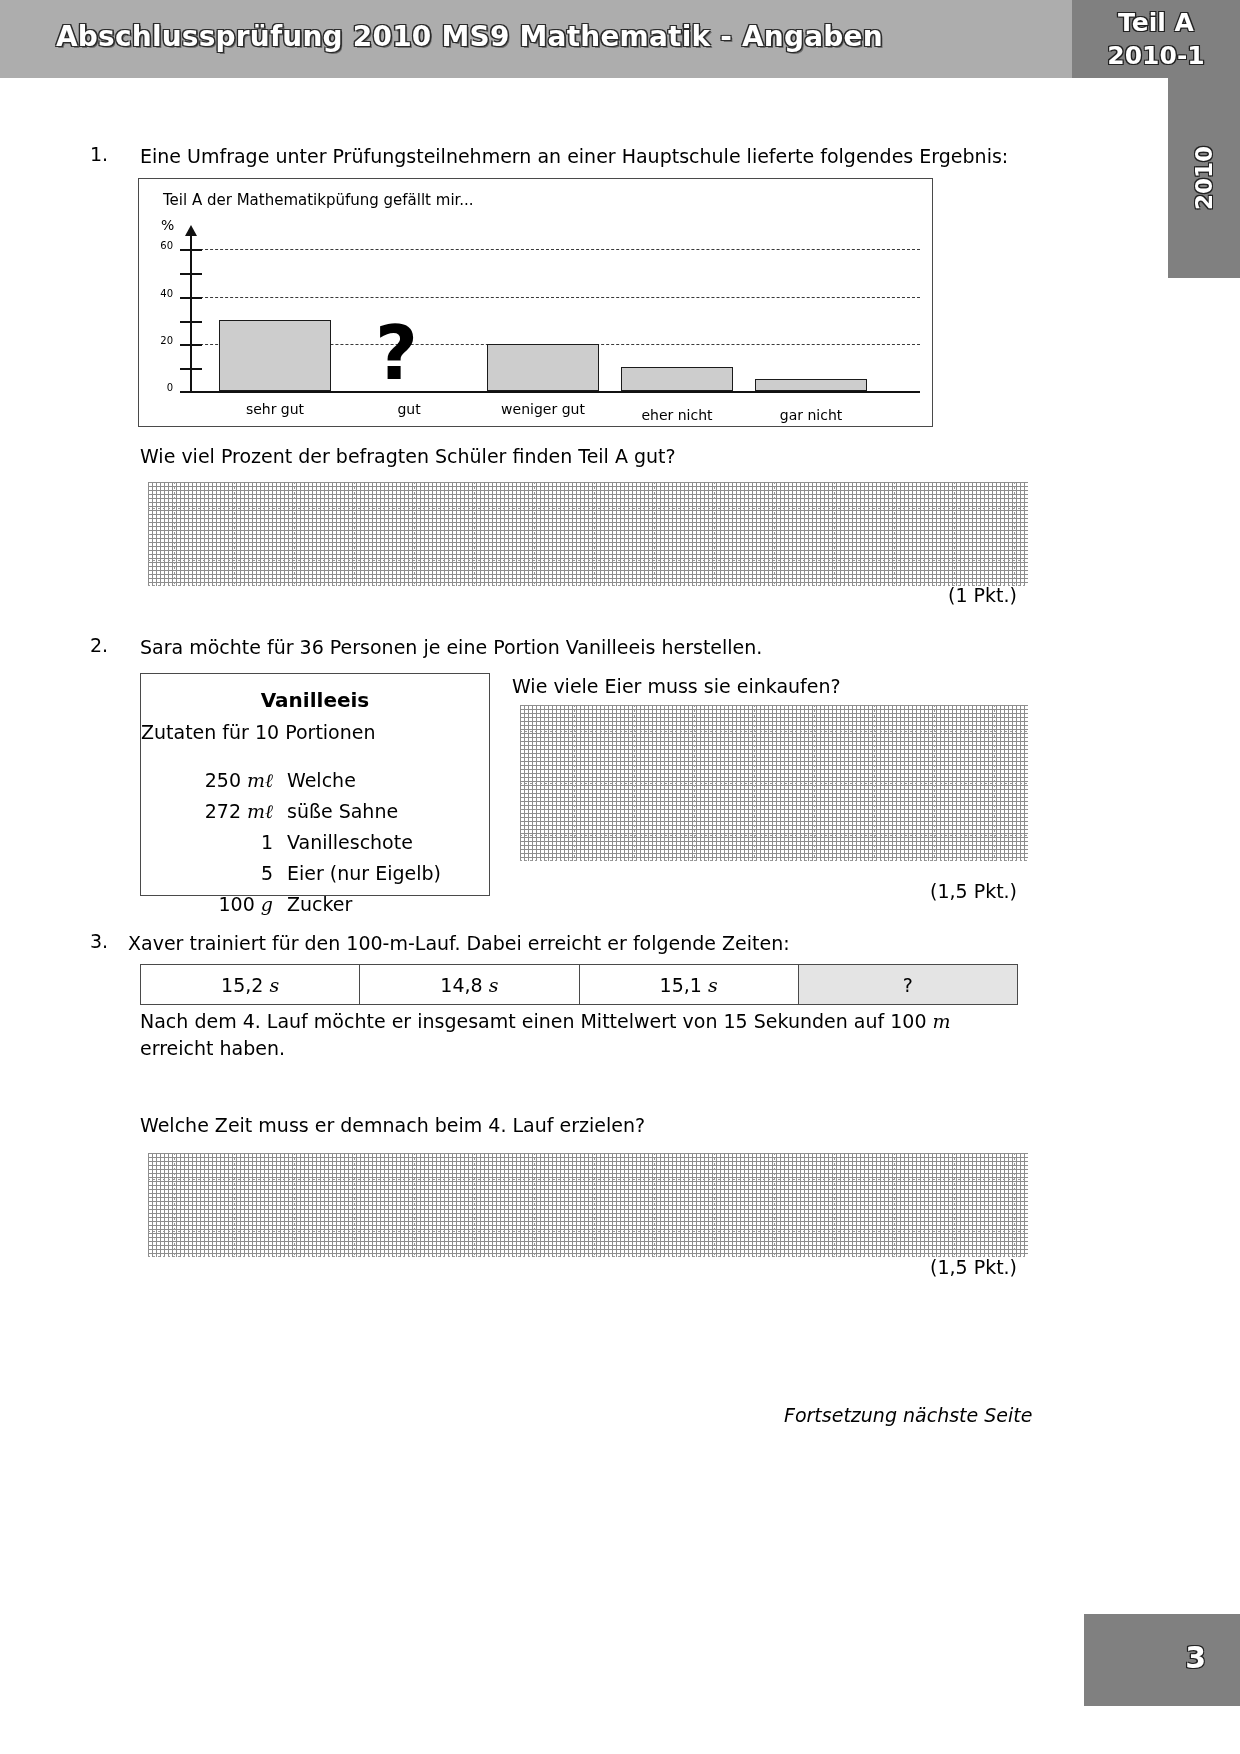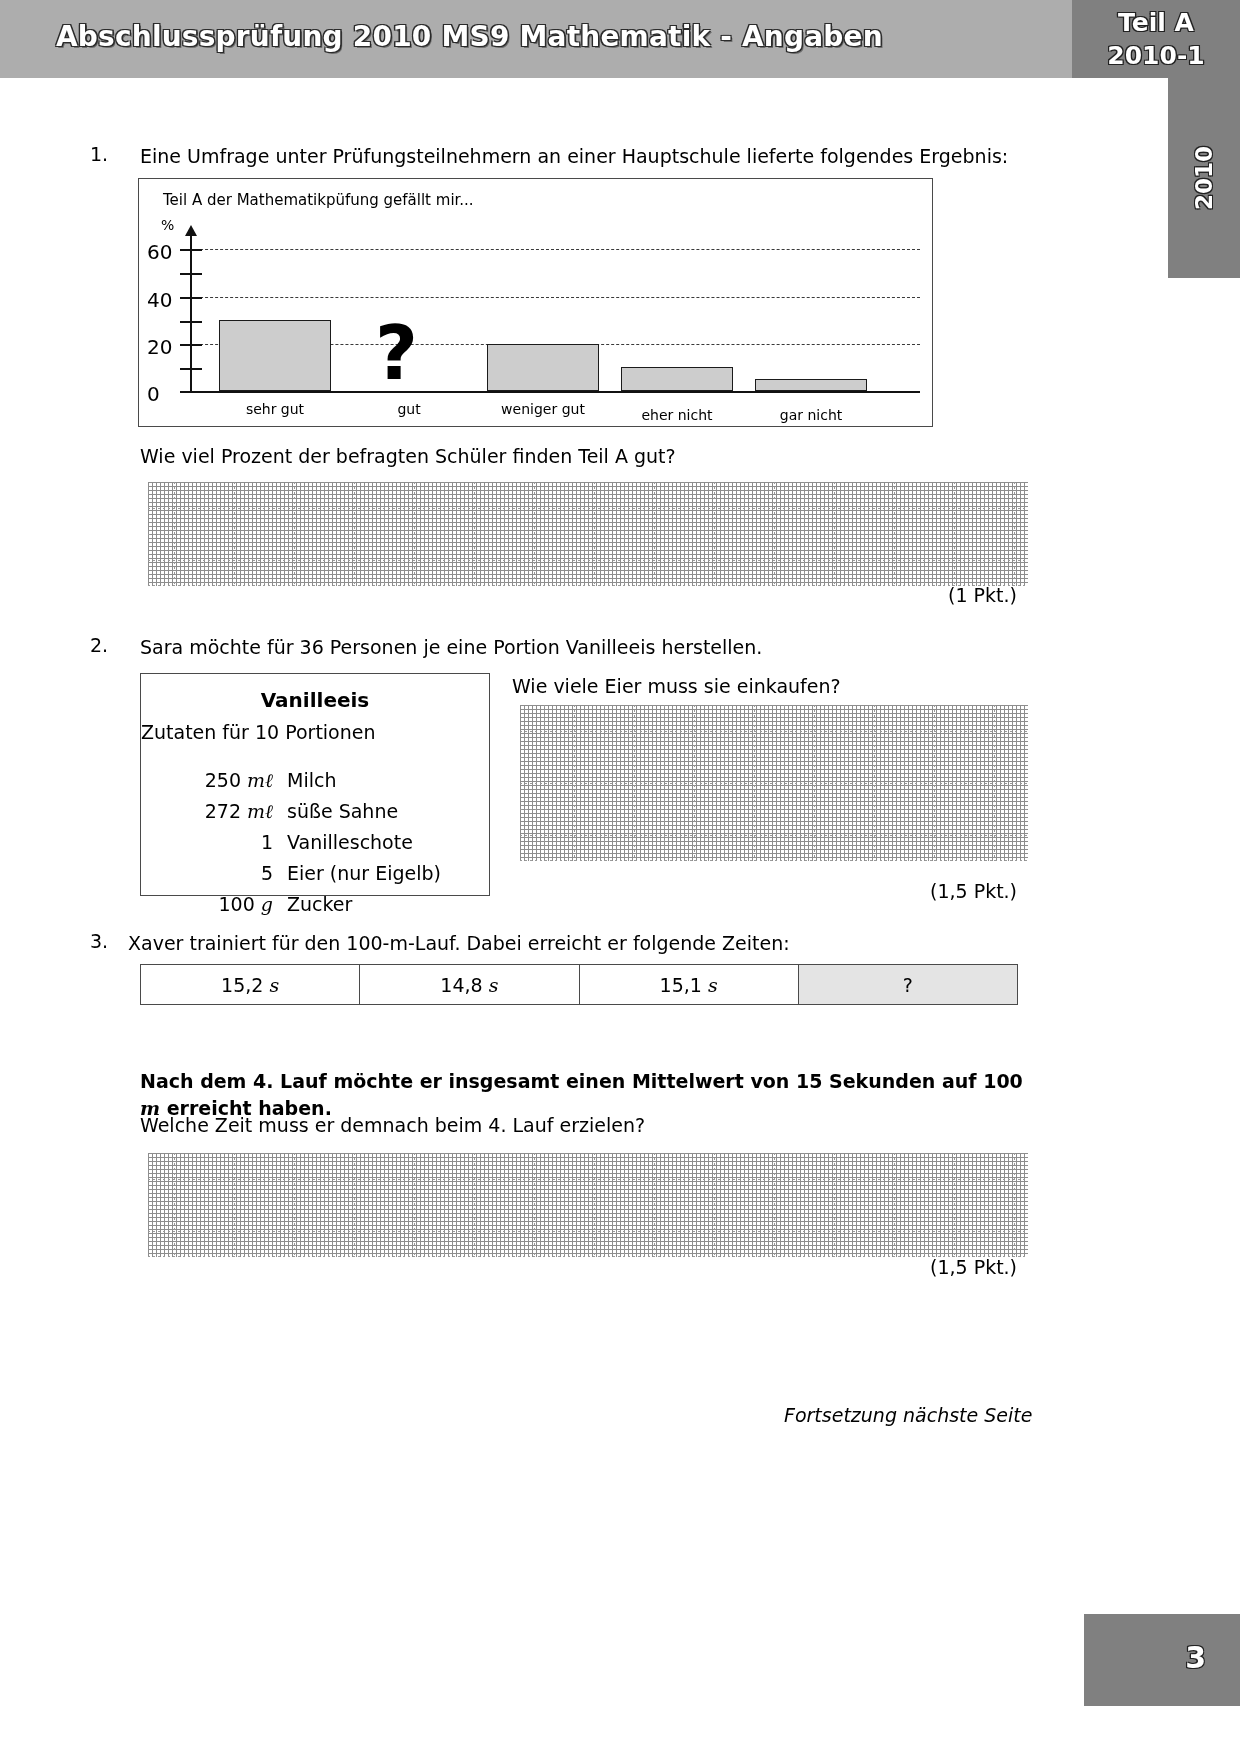--- a/index.html
+++ b/index.html
@@ -62,21 +62,21 @@
 
   
   .chartbox{
     position:absolute;
     border:1.5px solid #4a4a4a;
     background:#fff;
     box-sizing:border-box;
   }
   .chart-caption{position:absolute;font-size:15px;}
   .axis-unit{position:absolute;font-size:14px;}
-  .ytick-label{position:absolute;font-size:20px;text-align:left;width:26px;}
+  .ytick-label{position:absolute;font-size:10px;text-align:right;width:26px;}
   .xaxis-label{position:absolute;font-size:14px;text-align:center;}
   .bar{
     position:absolute;
     background:#cdcdcd;
     border:1.3px solid #1b1b1b;
     box-sizing:border-box;
   }
   .gridline{
     position:absolute;height:0;
     border-top:1.6px dashed #3a3a3a;
@@ -267,21 +267,21 @@
 
 <div class="num" style="left:90px;top:634px;">2.</div>
 <div class="qtext" style="left:140px;top:634px;width:880px;">Sara möchte für 36 Personen je eine Portion Vanilleeis herstellen.</div>
 
 <div class="recipe" style="left:140px;top:673px;width:350px;height:223px;">
   <div class="recipe-title">Vanilleeis</div>
   <div class="recipe-sub">Zutaten für 10 Portionen</div>
   <div class="recipe-rows">
     <div class="rrow">
       <span class="rqty"><span>250</span> <span class="runit">mℓ</span></span>
-      <span class="rname">Milch</span>
+      <span class="rname">Welche</span>
     </div>
     <div class="rrow">
       <span class="rqty"><span>272</span> <span class="runit">mℓ</span></span>
       <span class="rname">süße Sahne</span>
     </div>
     <div class="rrow">
       <span class="rqty"><span>1</span><span class="runit"></span></span>
       <span class="rname">Vanilleschote</span>
     </div>
     <div class="rrow">
@@ -330,21 +330,21 @@
   <tbody>
   <tr>
     <td><span>15,2</span> <span class="unit">s</span></td>
     <td><span>14,8</span> <span class="unit">s</span></td>
     <td><span>15,1</span> <span class="unit">s</span></td>
     <td class="shaded">?</td>
   </tr>
 </tbody>
   </table>
 
-<div class="qtext" style="left:140px;top:1068px;width:890px;font-weight:bold;">
+<div class="qtext" style="left:140px;top:1008px;width:890px;">
   <span>Nach dem 4. Lauf möchte er insgesamt einen Mittelwert von 15 Sekunden auf 100</span>
   <span class="ital">m</span>
   <span>erreicht</span>
   <span>haben.</span>
 </div>
 
 <div class="qtext" style="left:140px;top:1112px;width:890px;">Welche Zeit muss er demnach beim 4. Lauf erzielen?</div>
 
 <div class="grid" style="left:148px;top:1153px;width:880px;height:104px;">
   <div class="hline" style="top:26px;"></div>

